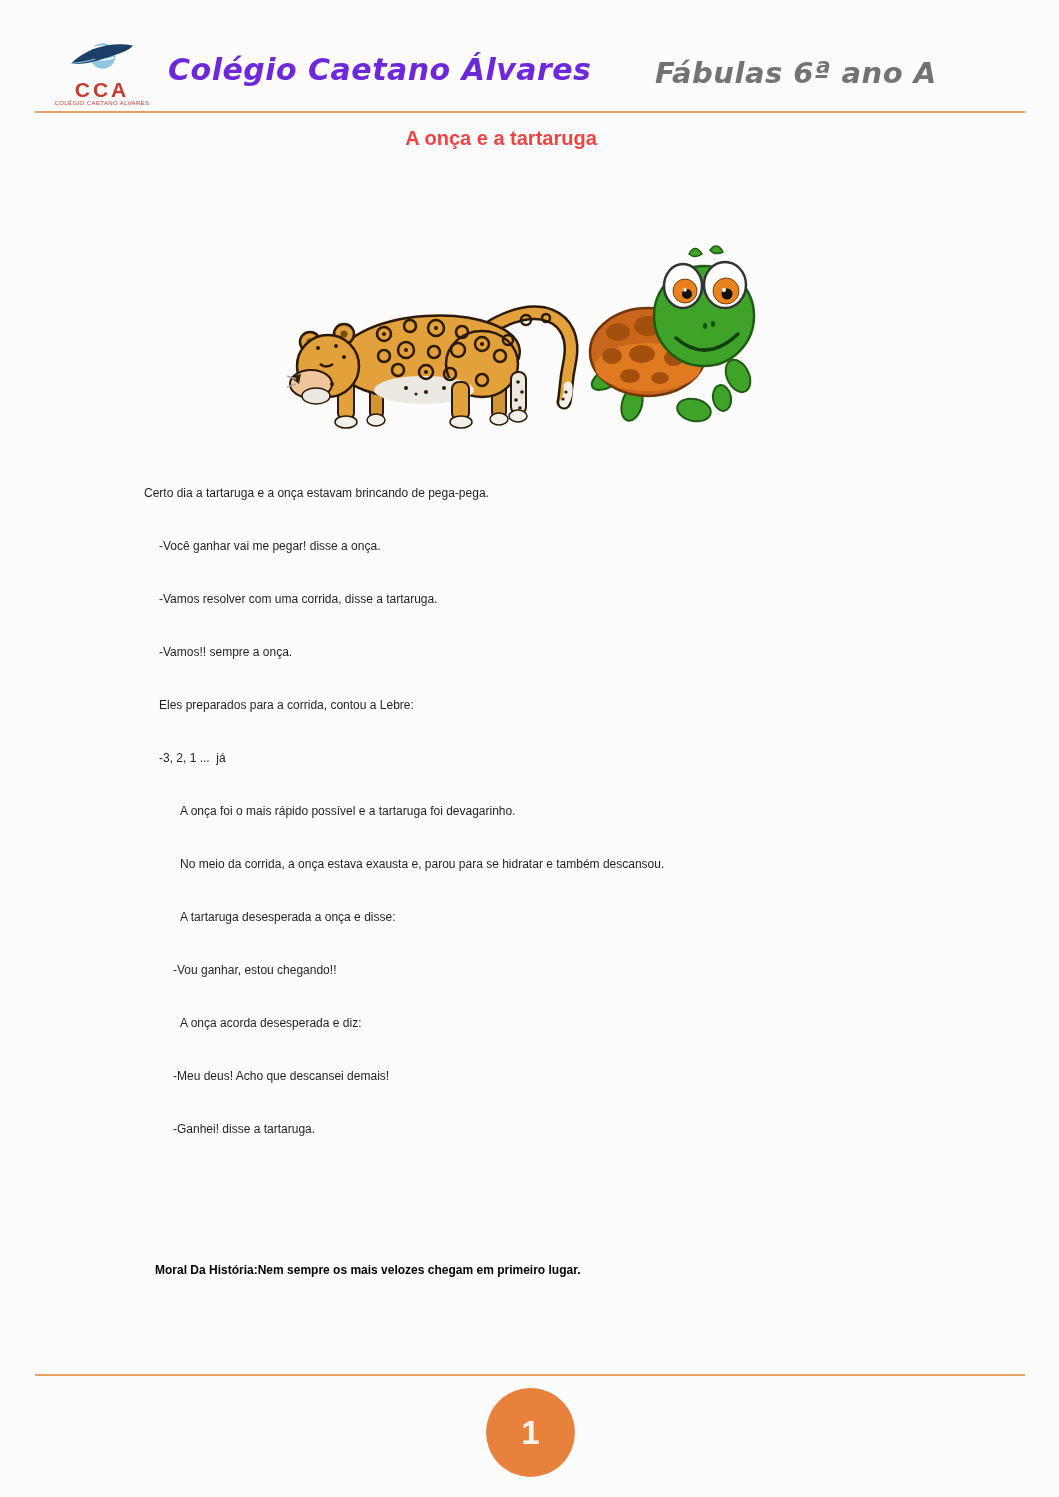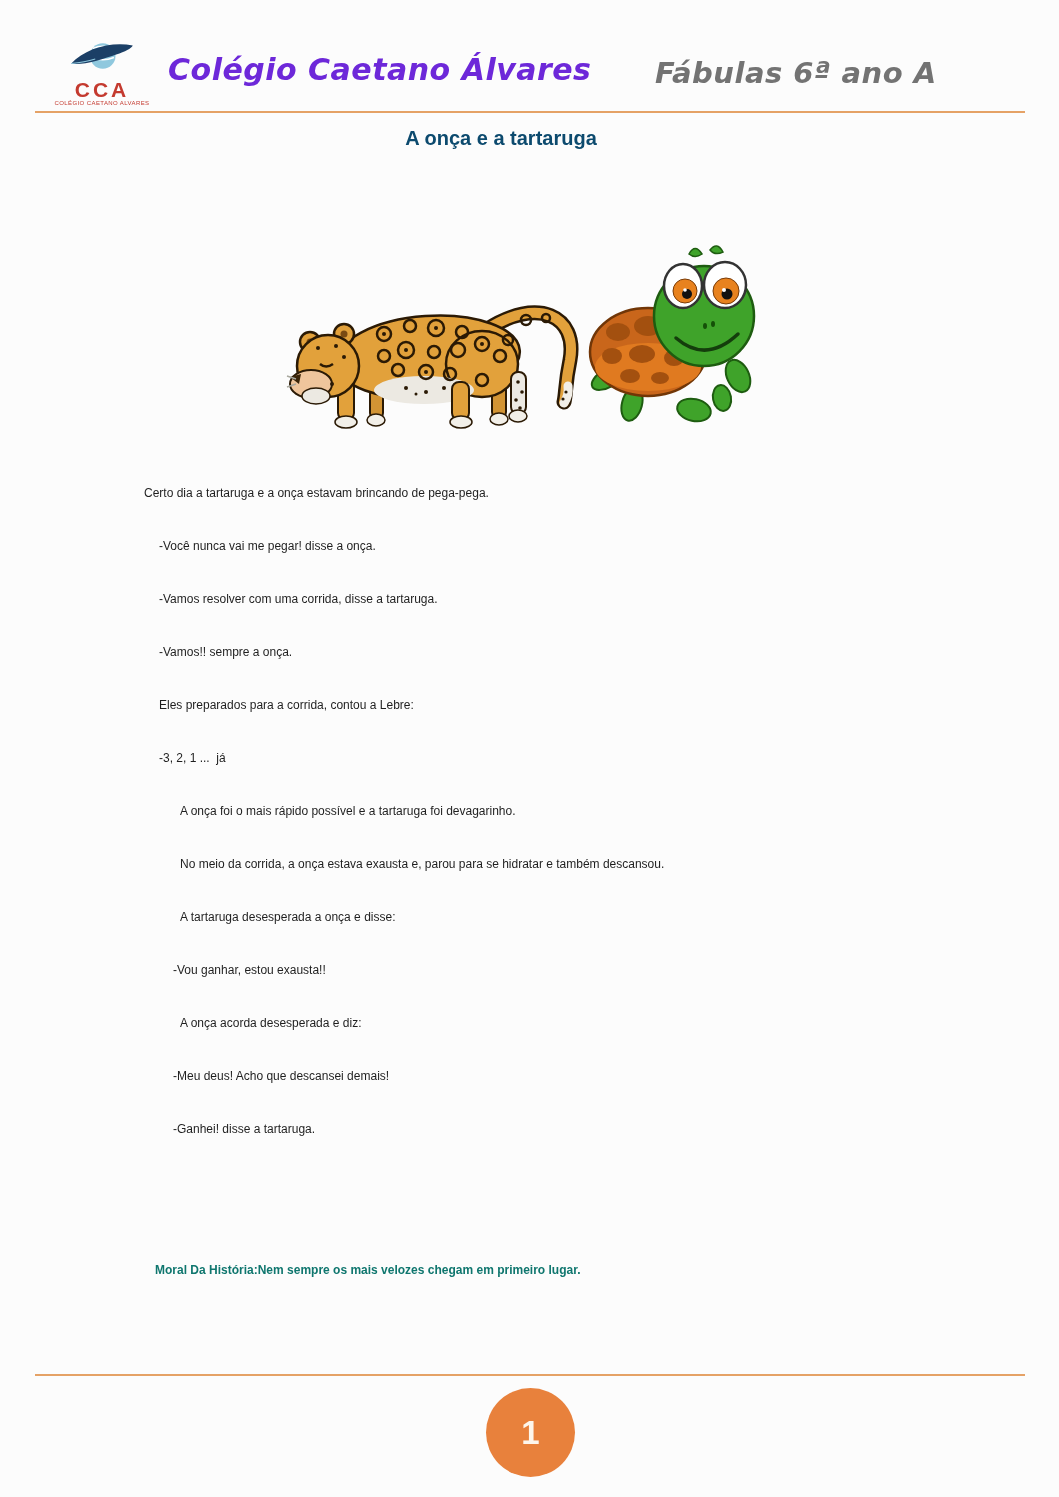--- a/index.html
+++ b/index.html
@@ -21,39 +21,39 @@
     position:absolute;left:655px;top:56px;
     font-family:"DejaVu Sans", cursive;font-style:italic;font-weight:bold;
     font-size:29px;letter-spacing:.5px;color:#737373;
   }
   .rule{position:absolute;left:35px;right:34px;height:2px;background:#e5a266;}
   .rule-top{top:111px;}
   .rule-bottom{top:1374px;}
   
   .doc-title{
     position:absolute;left:0;top:127px;width:1002px;margin:0;
-    text-align:center;font-size:20px;font-weight:bold;color:#0c4a6e;
+    text-align:center;font-size:20px;font-weight:bold;color:#ef4444;
   }
   
   .illustration{position:absolute;left:278px;top:232px;width:510px;height:205px;}
   .jaguar{position:absolute;left:8px;top:50px;}
   .turtle{position:absolute;left:308px;top:8px;}
   
   .body-text{position:absolute;left:143px;right:140px;top:470px;}
   .body-text p{
     margin:0 0 7px 0;line-height:46px;font-size:12px;white-space:pre-wrap;
   }
   .ind-a{padding-left:1px;}
   .ind-b{padding-left:16px;}
   .ind-c{padding-left:30px;}
   .ind-d{padding-left:37px;}
   .wrap-para{padding-left:9px;text-indent:28px;}
   .moral{
     margin-top:95px !important;padding-left:12px;
-    font-weight:bold;color:#0f766e;
+    font-weight:bold;color:#000000;
   }
   
   .page-badge{
     position:absolute;left:486px;top:1388px;width:89px;height:89px;
     border-radius:50%;background:#e8813c;color:#fdf6ec;
     font-size:33px;font-weight:bold;text-align:center;line-height:89px;
   }
 </style>
 </head>
 <body>
@@ -190,29 +190,29 @@
         <circle cx="138" cy="50" r="2" fill="#ffffff"></circle>
 
       <ellipse cx="119" cy="86" rx="2" ry="3" fill="#155008"></ellipse>
       <ellipse cx="127" cy="84" rx="2" ry="3" fill="#155008"></ellipse>
       <path d="M90,98 Q120,124 152,94" fill="none" stroke="#143d0c" stroke-width="3.5" stroke-linecap="round"></path>
     </svg>
   </div>
 
   <main class="body-text">
     <p class="ind-a">Certo dia a tartaruga e a onça estavam brincando de pega-pega.</p>
-    <p class="ind-b">-Você nunca vai me pegar! disse a onça.</p>
+    <p class="ind-b">-Você ganhar vai me pegar! disse a onça.</p>
     <p class="ind-b">-Vamos resolver com uma corrida, disse a tartaruga.</p>
     <p class="ind-b">-Vamos!! sempre a onça.</p>
     <p class="ind-b">Eles preparados para a corrida, contou a Lebre:</p>
     <p class="ind-b">-3, 2, 1 ...  já</p>
     <p class="ind-d">A onça foi o mais rápido possível e a tartaruga foi devagarinho.</p>
     <p class="wrap-para">No meio da corrida, a onça estava exausta e, parou para se hidratar e também descansou.</p>
     <p class="ind-d">A tartaruga desesperada a onça e disse:</p>
-    <p class="ind-c">-Vou ganhar, estou exausta!!</p>
+    <p class="ind-c">-Vou ganhar, estou chegando!!</p>
     <p class="ind-d">A onça acorda desesperada e diz:</p>
     <p class="ind-c">-Meu deus! Acho que descansei demais!</p>
     <p class="ind-c">-Ganhei! disse a tartaruga.</p>
     <p class="moral">Moral Da História:Nem sempre os mais velozes chegam em primeiro lugar.</p>
   </main>
 
   <div class="rule rule-bottom"></div>
   <div class="page-badge">
     <span>1</span>
   </div>

